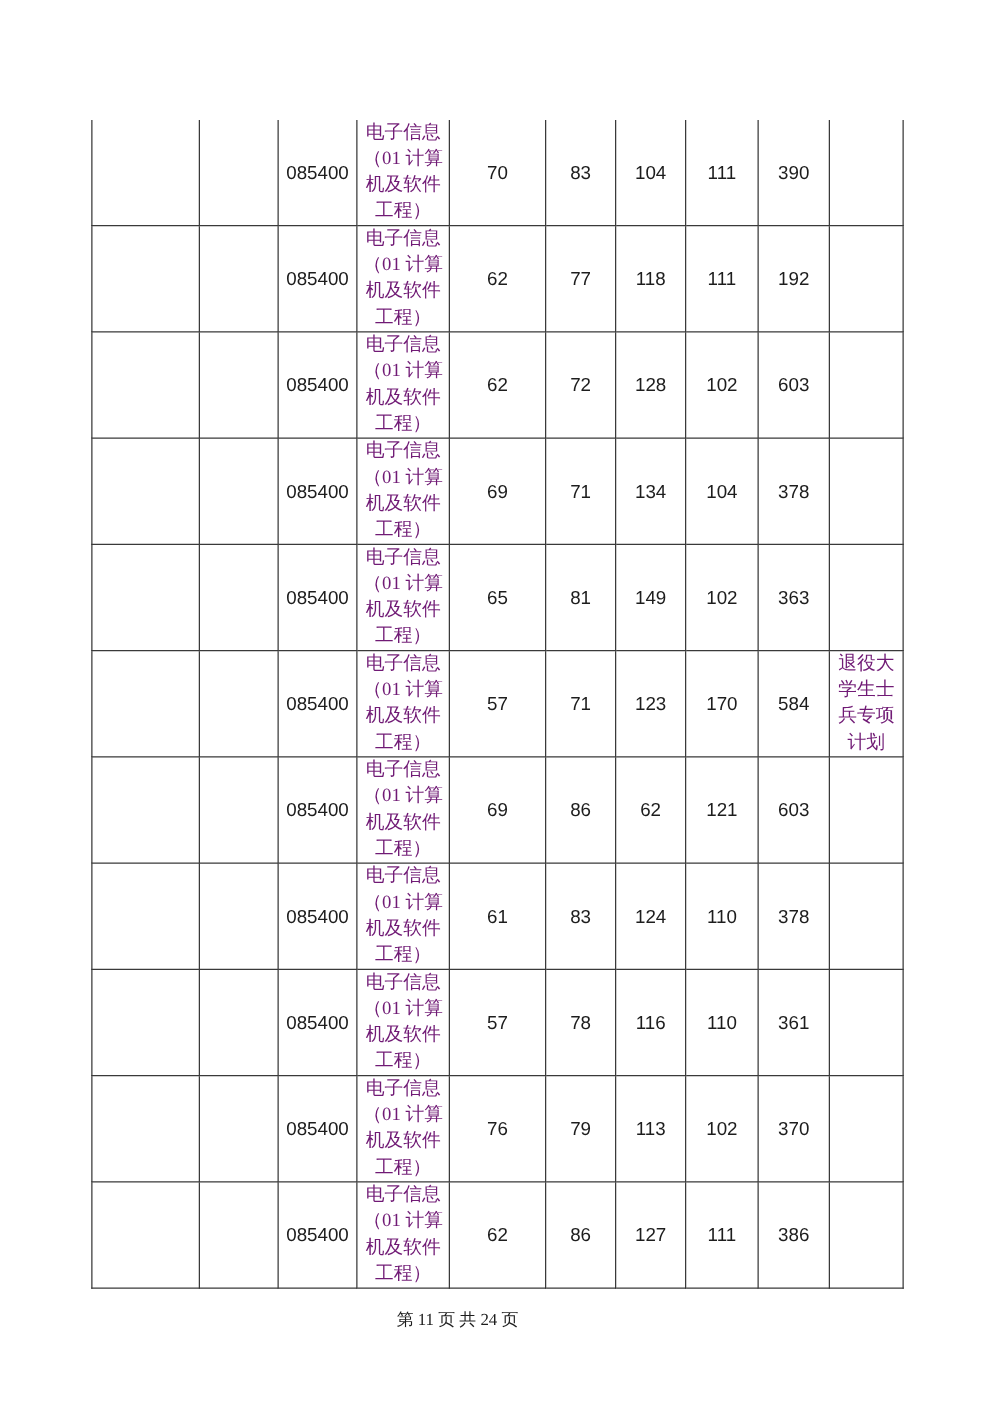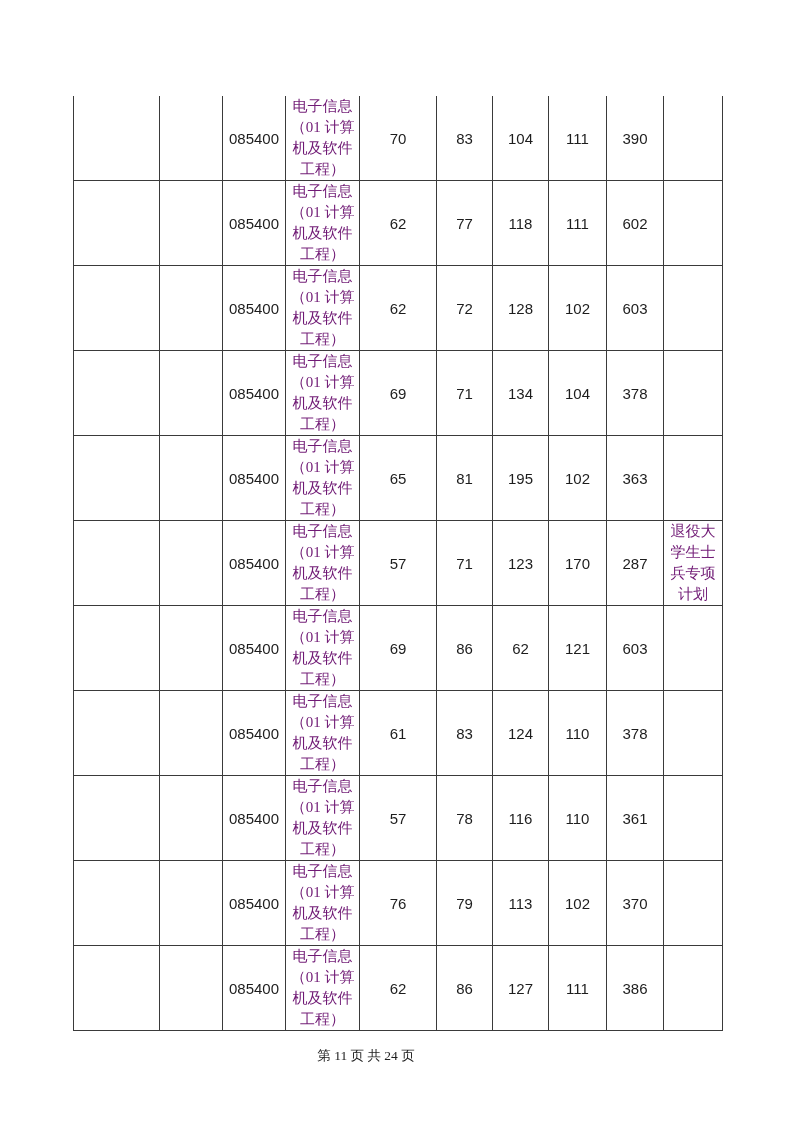--- a/index.html
+++ b/index.html
@@ -100,21 +100,21 @@
         <td></td>
         <td class="num">085400</td>
         <td class="cjk">电子信息
 （01 计算
 机及软件
 工程）</td>
         <td class="num">62</td>
         <td class="num">77</td>
         <td class="num">118</td>
         <td class="num">111</td>
-        <td class="num">602</td>
+        <td class="num">192</td>
         <td class="cjk"></td>
       </tr>
       <tr>
         <td></td>
         <td></td>
         <td class="num">085400</td>
         <td class="cjk">电子信息
 （01 计算
 机及软件
 工程）</td>
@@ -143,38 +143,38 @@
       <tr>
         <td></td>
         <td></td>
         <td class="num">085400</td>
         <td class="cjk">电子信息
 （01 计算
 机及软件
 工程）</td>
         <td class="num">65</td>
         <td class="num">81</td>
-        <td class="num">195</td>
+        <td class="num">149</td>
         <td class="num">102</td>
         <td class="num">363</td>
         <td class="cjk"></td>
       </tr>
       <tr>
         <td></td>
         <td></td>
         <td class="num">085400</td>
         <td class="cjk">电子信息
 （01 计算
 机及软件
 工程）</td>
         <td class="num">57</td>
         <td class="num">71</td>
         <td class="num">123</td>
         <td class="num">170</td>
-        <td class="num">287</td>
+        <td class="num">584</td>
         <td class="cjk">退役大
 学生士
 兵专项
 计划</td>
       </tr>
       <tr>
         <td></td>
         <td></td>
         <td class="num">085400</td>
         <td class="cjk">电子信息

